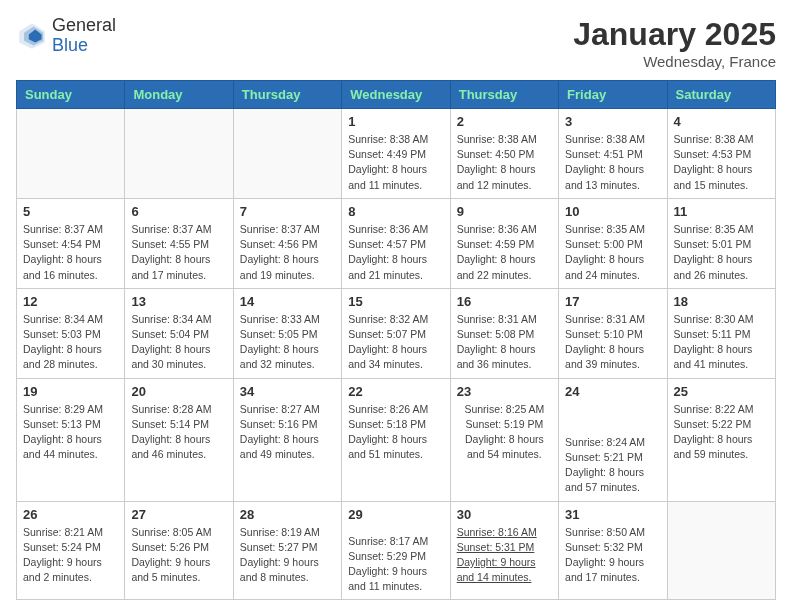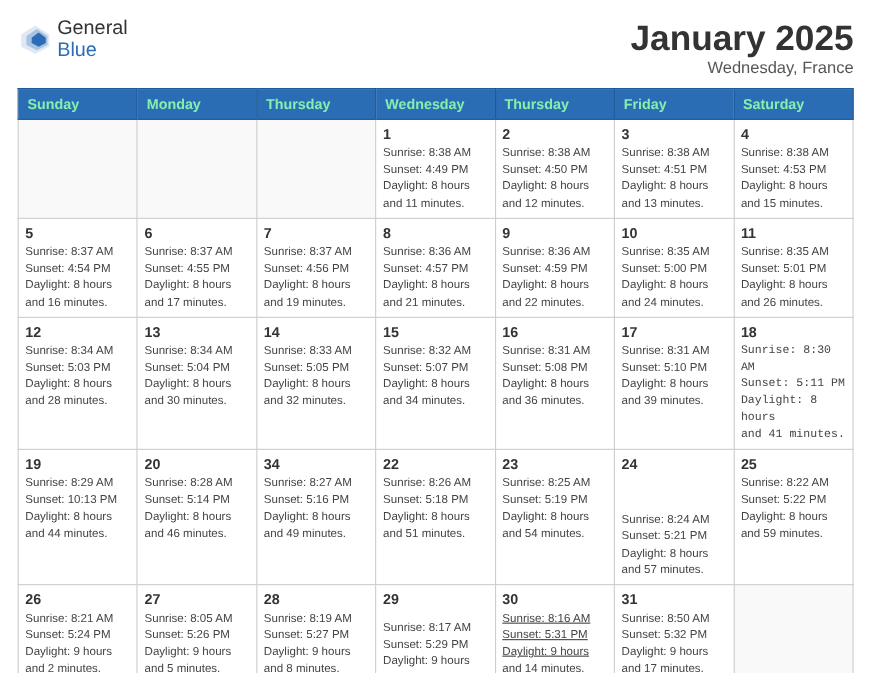--- a/index.html
+++ b/index.html
@@ -244,31 +244,31 @@
         </td>
         <td>
           <span class="day-number">17</span>
           <div class="day-info" style="white-space: pre-line;">Sunrise: 8:31 AM
 Sunset: 5:10 PM
 Daylight: 8 hours
 and 39 minutes.</div>
         </td>
         <td>
           <span class="day-number">18</span>
-          <div class="day-info" style="white-space: pre-line; font-family: Liberation Mono, monospace;">Sunrise: 8:30 AM
+          <div class="day-info" style="white-space: pre-line;">Sunrise: 8:30 AM
 Sunset: 5:11 PM
 Daylight: 8 hours
 and 41 minutes.</div>
         </td>
       </tr>
       <tr class="week-row">
         <td>
           <span class="day-number">19</span>
           <div class="day-info" style="white-space: pre-line;">Sunrise: 8:29 AM
-Sunset: 10:13 PM
+Sunset: 5:13 PM
 Daylight: 8 hours
 and 44 minutes.</div>
         </td>
         <td>
           <span class="day-number">20</span>
           <div class="day-info" style="white-space: pre-line;">Sunrise: 8:28 AM
 Sunset: 5:14 PM
 Daylight: 8 hours
 and 46 minutes.</div>
         </td>
@@ -281,21 +281,21 @@
         </td>
         <td>
           <span class="day-number">22</span>
           <div class="day-info" style="white-space: pre-line;">Sunrise: 8:26 AM
 Sunset: 5:18 PM
 Daylight: 8 hours
 and 51 minutes.</div>
         </td>
         <td>
           <span class="day-number">23</span>
-          <div class="day-info" style="white-space: pre-line;">Sunrise: 8:25 AM
+          <div class="day-info" style="white-space: pre-line; text-align: center;">Sunrise: 8:25 AM
 Sunset: 5:19 PM
 Daylight: 8 hours
 and 54 minutes.</div>
         </td>
         <td>
           <span class="day-number">24</span>
           <div class="day-info" style="white-space: pre-line; margin-top: 36px;">Sunrise: 8:24 AM
 Sunset: 5:21 PM
 Daylight: 8 hours
 and 57 minutes.</div>

